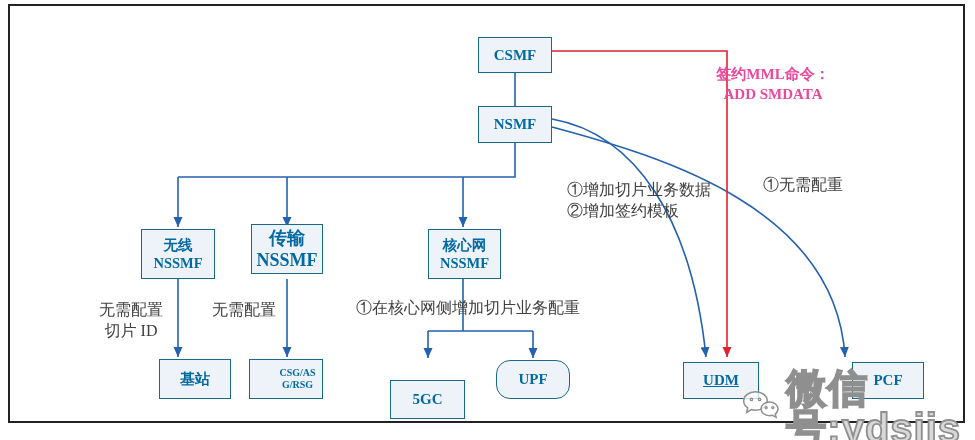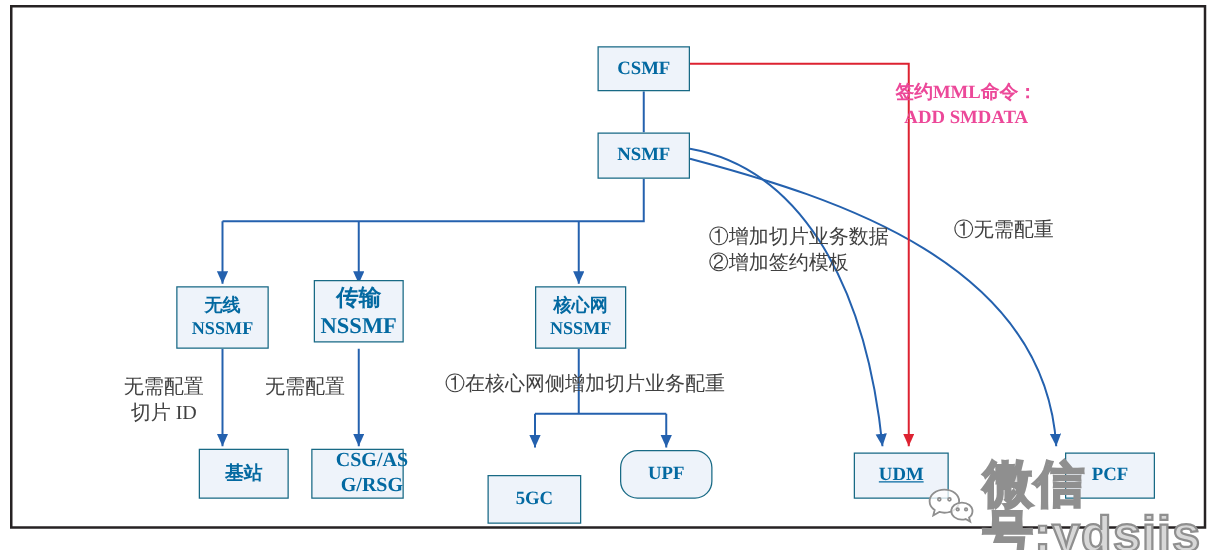--- a/index.html
+++ b/index.html
@@ -18,21 +18,21 @@
     display:flex;flex-direction:column;align-items:center;justify-content:center;
     color:#0369a1;font-weight:700;font-size:15px;line-height:1.25;
     text-align:center;z-index:2;
   }
   .n-csmf{left:478px;top:37px;width:74px;height:36px;}
   .n-nsmf{left:478px;top:106px;width:74px;height:37px;}
   .n-wireless{left:141px;top:229px;width:74px;height:50px;font-size:14.5px;}
   .n-transport{left:251px;top:224px;width:72px;height:50px;font-size:18px;}
   .n-core{left:428px;top:229px;width:73px;height:50px;font-size:14.5px;}
   .n-base{left:142px;top:359px;width:72px;height:40px;margin-left:17px;}
-  .n-csg{left:249px;top:359px;width:74px;height:40px;font-size:16px;padding-left:23px;}
+  .n-csg{left:249px;top:359px;width:74px;height:40px;font-size:10px;padding-left:23px;}
   .n-5gc{left:390px;top:360px;width:75px;height:39px;margin-top:20px;}
   .n-upf{left:496px;top:360px;width:74px;height:39px;border-radius:14px;}
   .n-udm{left:683px;top:362px;width:76px;height:37px;text-decoration:underline;}
   .n-pcf{left:852px;top:362px;width:72px;height:37px;}
   .note{
     position:absolute;z-index:3;color:#404040;font-size:16px;line-height:21px;
     white-space:nowrap;
   }
   .note-red{color:#ec4899;font-weight:700;font-size:15px;line-height:20px;white-space:nowrap;}
   .nt-mml{left:662px;top:64px;width:222px;text-align:center;}

